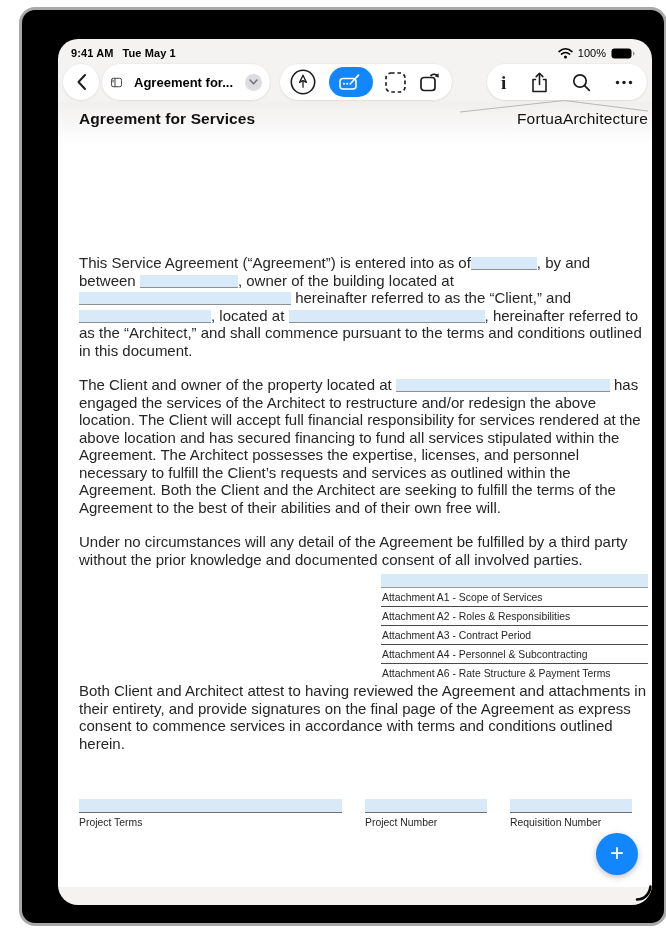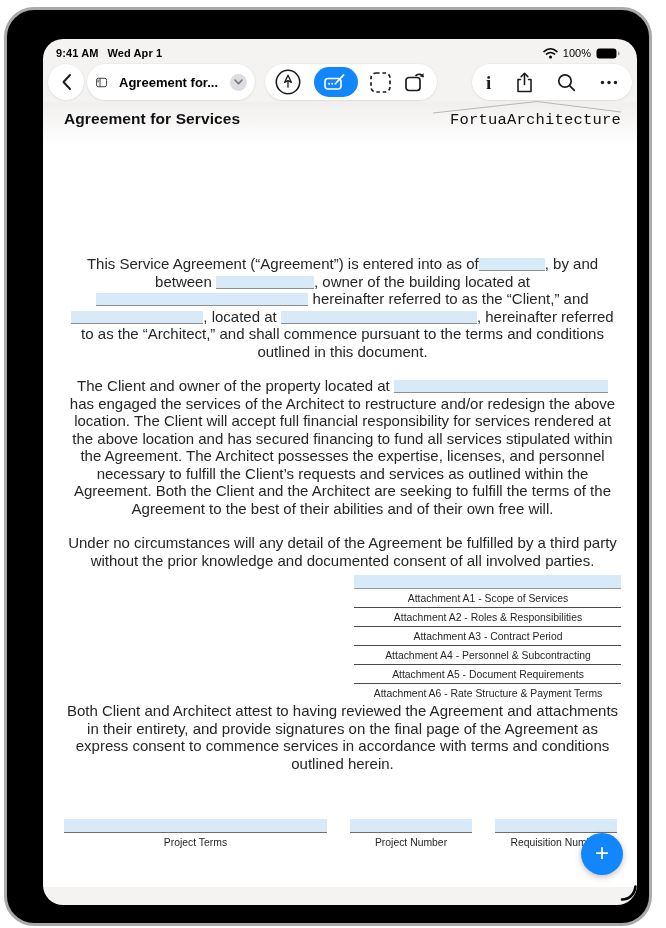--- a/index.html
+++ b/index.html
@@ -2,22 +2,22 @@
 <html><head>
 <meta charset="utf-8">
 <style>
   html,body { margin:0; padding:0; }
   body {
     width:666px; height:928px; position:relative; background:#ffffff;
     font-family:"Liberation Sans", sans-serif; overflow:hidden;
   }
   
   .device {
-    position:absolute; left:4px; top:7px; width:648px; height:919px;
-    background:#000; border:3px solid #a9a9a9; border-radius:30px; box-sizing:border-box;
+    position:absolute; left:19px; top:7px; width:648px; height:919px;
+    background:#000; border:3px solid #a9a9a9; border-radius:16px; box-sizing:border-box;
   }
   .screen {
     position:absolute; left:36px; top:29px; width:594px; height:866px;
     background:#f4f3f1; border-radius:20px; overflow:hidden;
   }
   
   .status-left {
     position:absolute; left:13px; top:8px; font-size:11px; font-weight:600; color:#000;
     display:flex; gap:9px; letter-spacing:0.1px;
   }
@@ -44,24 +44,24 @@
   .active-capsule {
     width:44px; height:30px; border-radius:15px; background:#1286fd;
     display:flex; align-items:center; justify-content:center;
   }
   .info-glyph { font-family:"Liberation Serif", serif; font-size:19px; font-weight:600; color:#1c1c1e; line-height:1; }
   
   .page {
     position:absolute; left:0; right:0; top:63px; bottom:18px;
     background:linear-gradient(180deg, #f1efee 0%, #ffffff 42px);
   }
-  .content { padding:8px 16px 0 21px; color:#222;text-align:center; }
+  .content { padding:8px 4px 0 21px; color:#222; }
   .doc-head { display:flex; justify-content:space-between; align-items:baseline; }
   .doc-head .h-title { font-size:15.5px; font-weight:700; color:#111; letter-spacing:0.1px; }
-  .logo-wrap { position:relative;font-family:Liberation Mono, monospace; }
+  .logo-wrap { position:relative; }
   .logo-wrap .roof { position:absolute; right:-2px; top:-11px; }
   .logo-text { font-size:15.5px; font-weight:500; color:#111; letter-spacing:0.2px; }
   .body-text { font-size:15px; line-height:17.5px; color:#262626; }
   .p1 { margin-top:126px; }
   .para { margin-top:17px; }
   .blank {
     display:inline-block; background:#d8eaf8; border-bottom:1px solid #8f8f8f;
     height:12px; margin-bottom:-2px;
   }
   .w66{width:66px} .w98{width:98px} .w212{width:212px} .w132{width:132px} .w196{width:196px} .w214{width:214px}
@@ -90,21 +90,21 @@
   .curl { position:absolute; left:577px; top:845px; }
 </style>
 </head>
 <body>
 
 <div class="device">
   <div class="screen">
 
     <div class="status-left">
       <span>9:41 AM</span>
-      <span>Wed Apr 1</span>
+      <span>Tue May 1</span>
     </div>
     <div class="status-right">
       <svg width="15" height="11" viewBox="0 0 15 11">
         <path d="M1 3.6 C3 1.7 5.1 0.8 7.5 0.8 C9.9 0.8 12 1.7 14 3.6" stroke="#000" stroke-width="1.5" fill="none" stroke-linecap="round"></path>
         <path d="M3.4 6.1 C4.6 5 6 4.4 7.5 4.4 C9 4.4 10.4 5 11.6 6.1" stroke="#000" stroke-width="1.5" fill="none" stroke-linecap="round"></path>
         <circle cx="7.5" cy="9" r="1.5" fill="#000"></circle>
       </svg>
       <span>100%</span>
       <svg width="24" height="11" viewBox="0 0 24 11">
         <rect x="0.5" y="0.5" width="20" height="10" rx="3" fill="#000"></rect>
@@ -210,21 +210,20 @@
 
         <div class="body-text para">Under no circumstances will any detail of the Agreement be fulfilled by a third party without the prior knowledge and documented consent of all involved parties.</div>
 
 
         <div class="attach-table">
           <div class="attach-blank-row"></div>
           <div class="attach-row">Attachment A1 - Scope of Services</div>
           <div class="attach-row">Attachment A2 - Roles &amp; Responsibilities</div>
           <div class="attach-row">Attachment A3 - Contract Period</div>
           <div class="attach-row">Attachment A4 - Personnel &amp; Subcontracting</div>
-          <div class="attach-row">Attachment A5 - Document Requirements</div>
           <div class="attach-row">Attachment A6 - Rate Structure &amp; Payment Terms</div>
         </div>
 
         <div class="body-text p4">Both Client and Architect attest to having reviewed the Agreement and attachments in their entirety, and provide signatures on the final page of the Agreement as express consent to commence services in accordance with terms and conditions outlined herein.</div>
 
         <div class="footer-fields">
           <div class="ff ff1">
             <div class="fblank"></div>
             <div class="flabel">Project Terms</div>
           </div>

